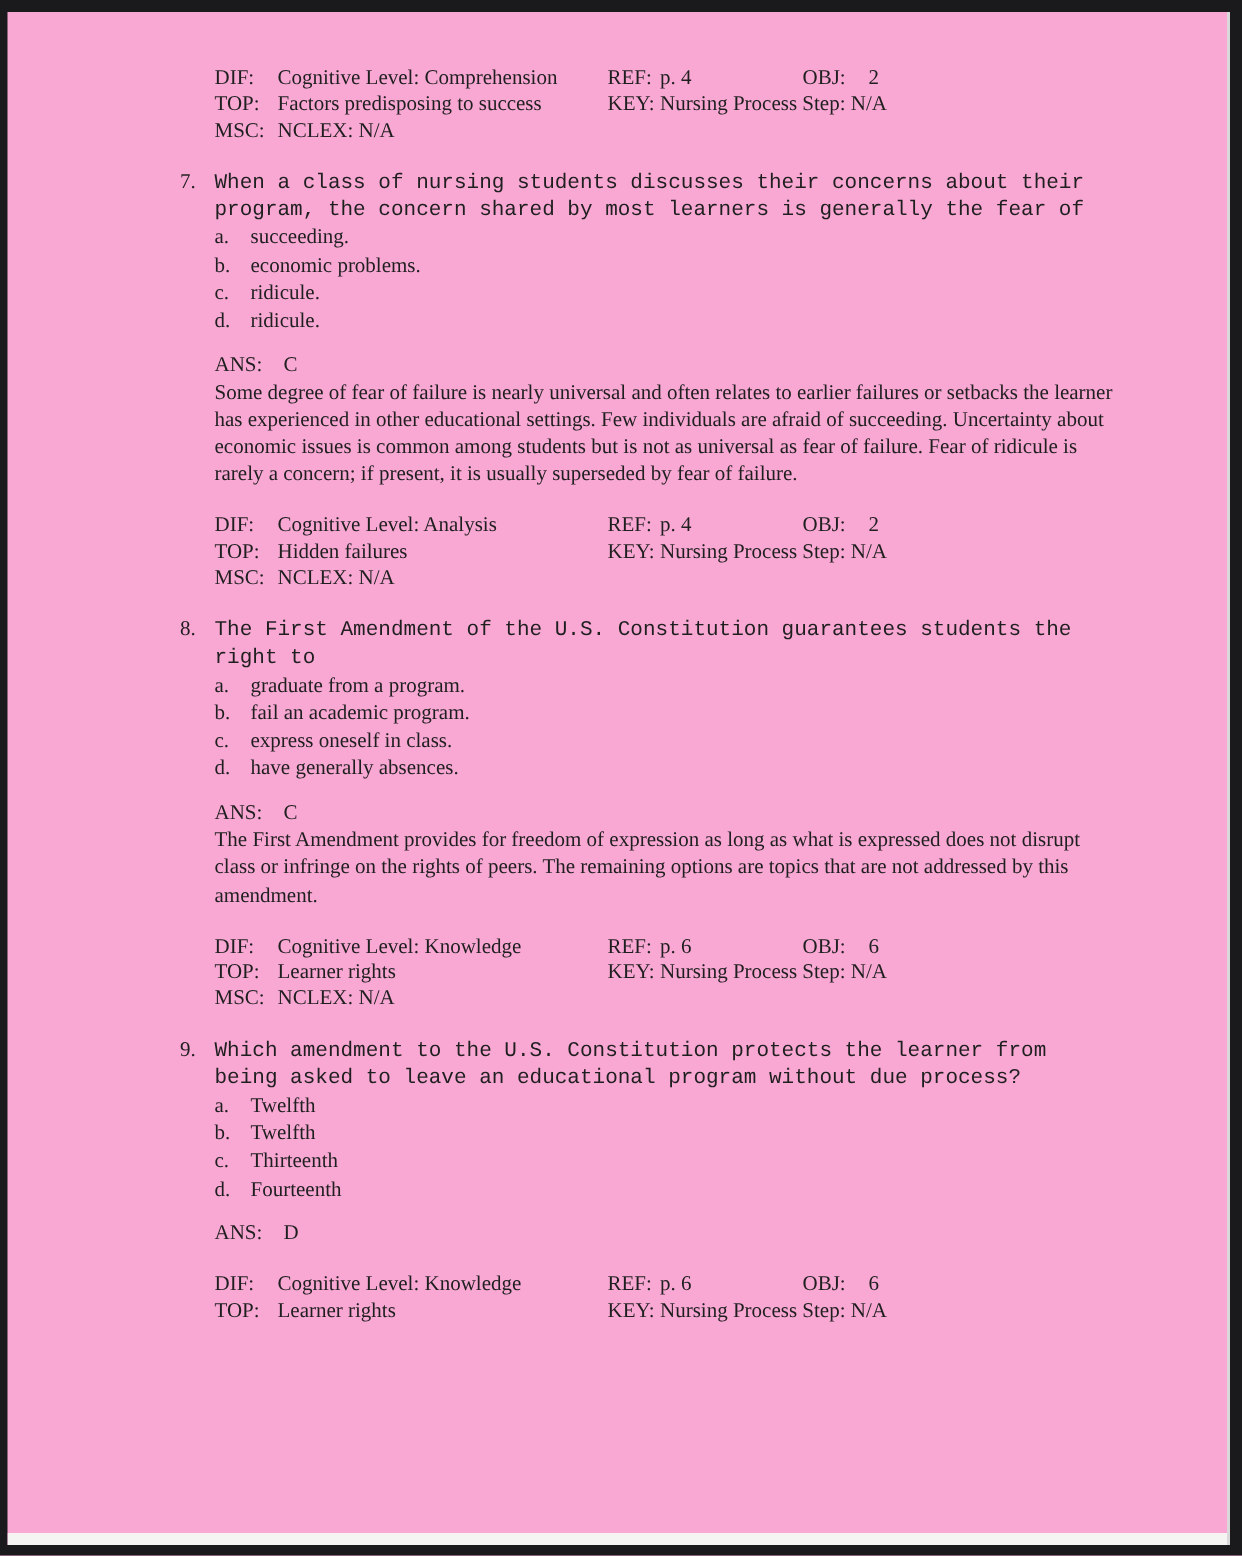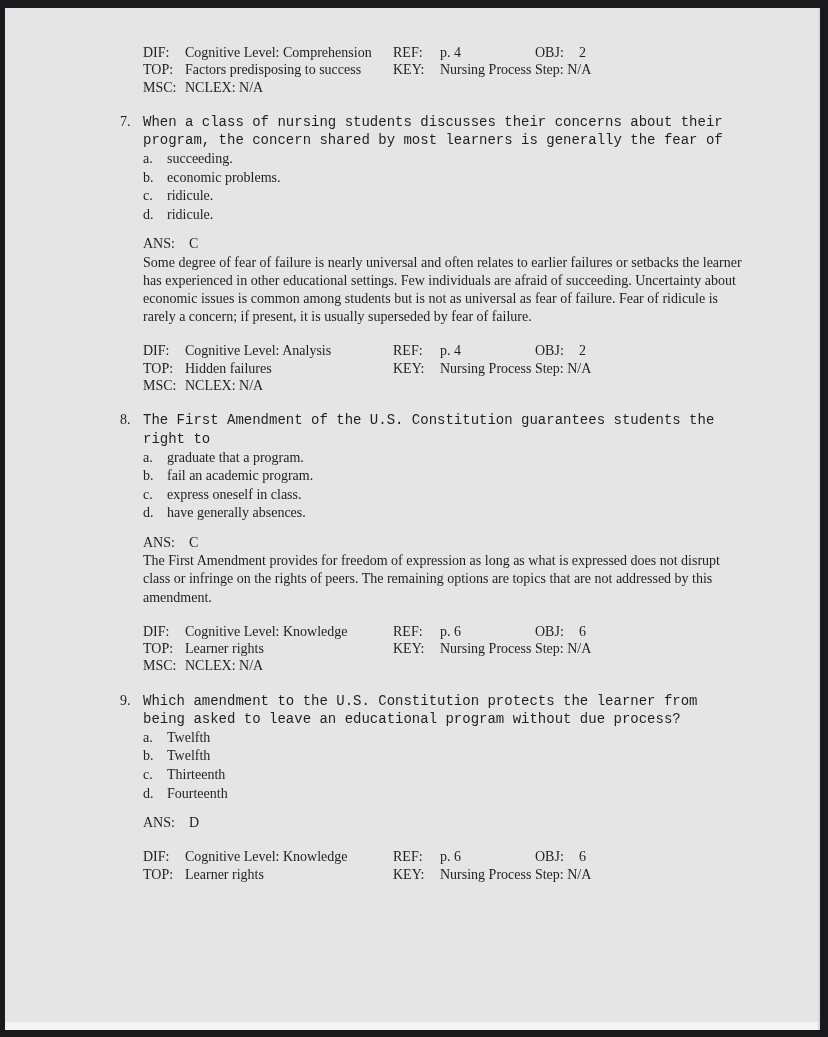--- a/index.html
+++ b/index.html
@@ -14,21 +14,21 @@
     overflow: hidden;
     font-family: "Liberation Serif", "DejaVu Serif", serif;
     color: #1f1f1f;
   }
   .page {
     position: absolute;
     left: 5px;
     top: 8px;
     right: 8px;
     bottom: 7px;
-    background: #e5e5e5;
+    background: #f9a8d4;
     border-right: 2px solid #d9d9d9;
     overflow: hidden;
   }
   .page-bottom-shade {
     position: absolute;
     left: 0;
     right: 0;
     bottom: 0;
     height: 8px;
     background: #f5f4f2;
@@ -45,21 +45,21 @@
     width: 604px;
   }
   .meta-row {
     position: relative;
     height: 17.3px;
     line-height: 17.3px;
   }
   .meta-row span { position: absolute; white-space: nowrap; }
   .m-l1 { left: 0; }
   .m-v1 { left: 42px; }
-  .m-l2 { left: 250px; }
+  .m-l2 { left: 262px; }
   .m-v2 { left: 297px; }
   .m-l3 { left: 392px; }
   .m-v3 { left: 436px; }
   
   .question { margin-top: 17px; }
   .stem-row {
     display: flex;
     line-height: 18.6px;
   }
   .qnum {
@@ -165,21 +165,21 @@
     </div>
 
     <div class="question">
       <div class="stem-row">
         <span class="qnum">8.</span>
         <div class="stem">The First Amendment of the U.S. Constitution guarantees students the right to</div>
       </div>
       <div>
         <div class="opt">
           <span class="opt-letter">a.</span>
-          <span class="opt-text">graduate that a program.</span>
+          <span class="opt-text">graduate from a program.</span>
         </div>
         <div class="opt">
           <span class="opt-letter">b.</span>
           <span class="opt-text">fail an academic program.</span>
         </div>
         <div class="opt">
           <span class="opt-letter">c.</span>
           <span class="opt-text">express oneself in class.</span>
         </div>
         <div class="opt">

